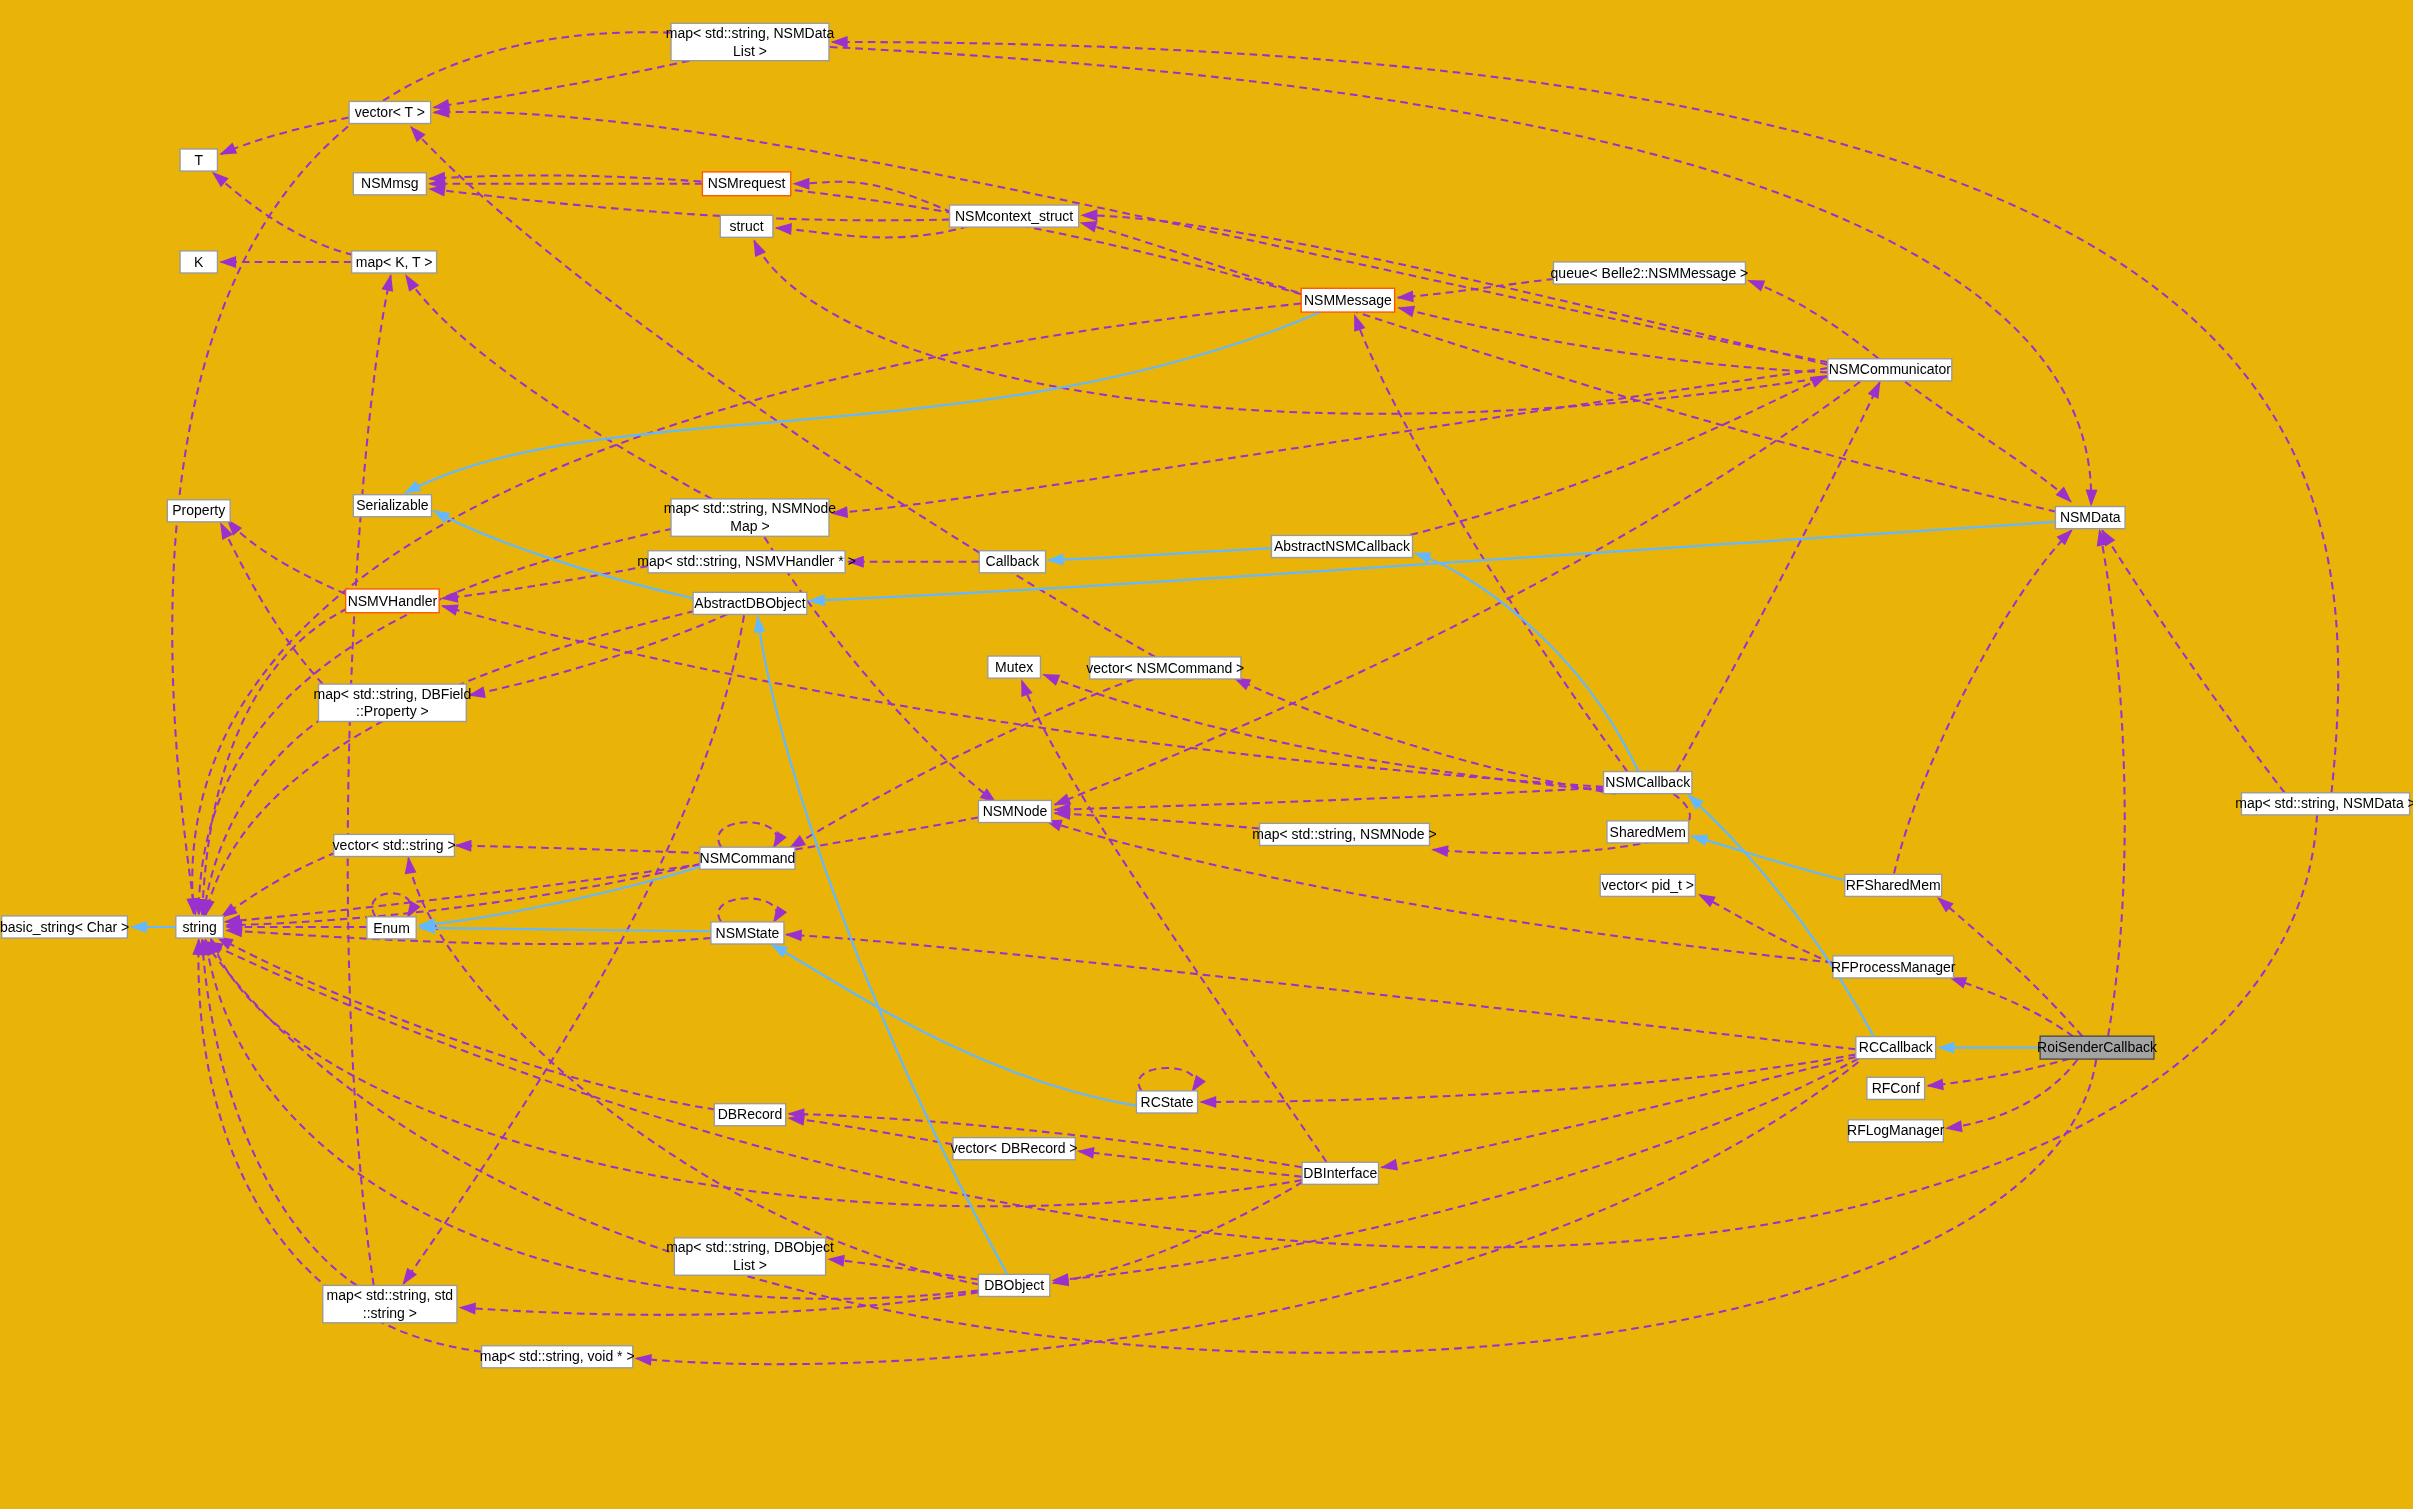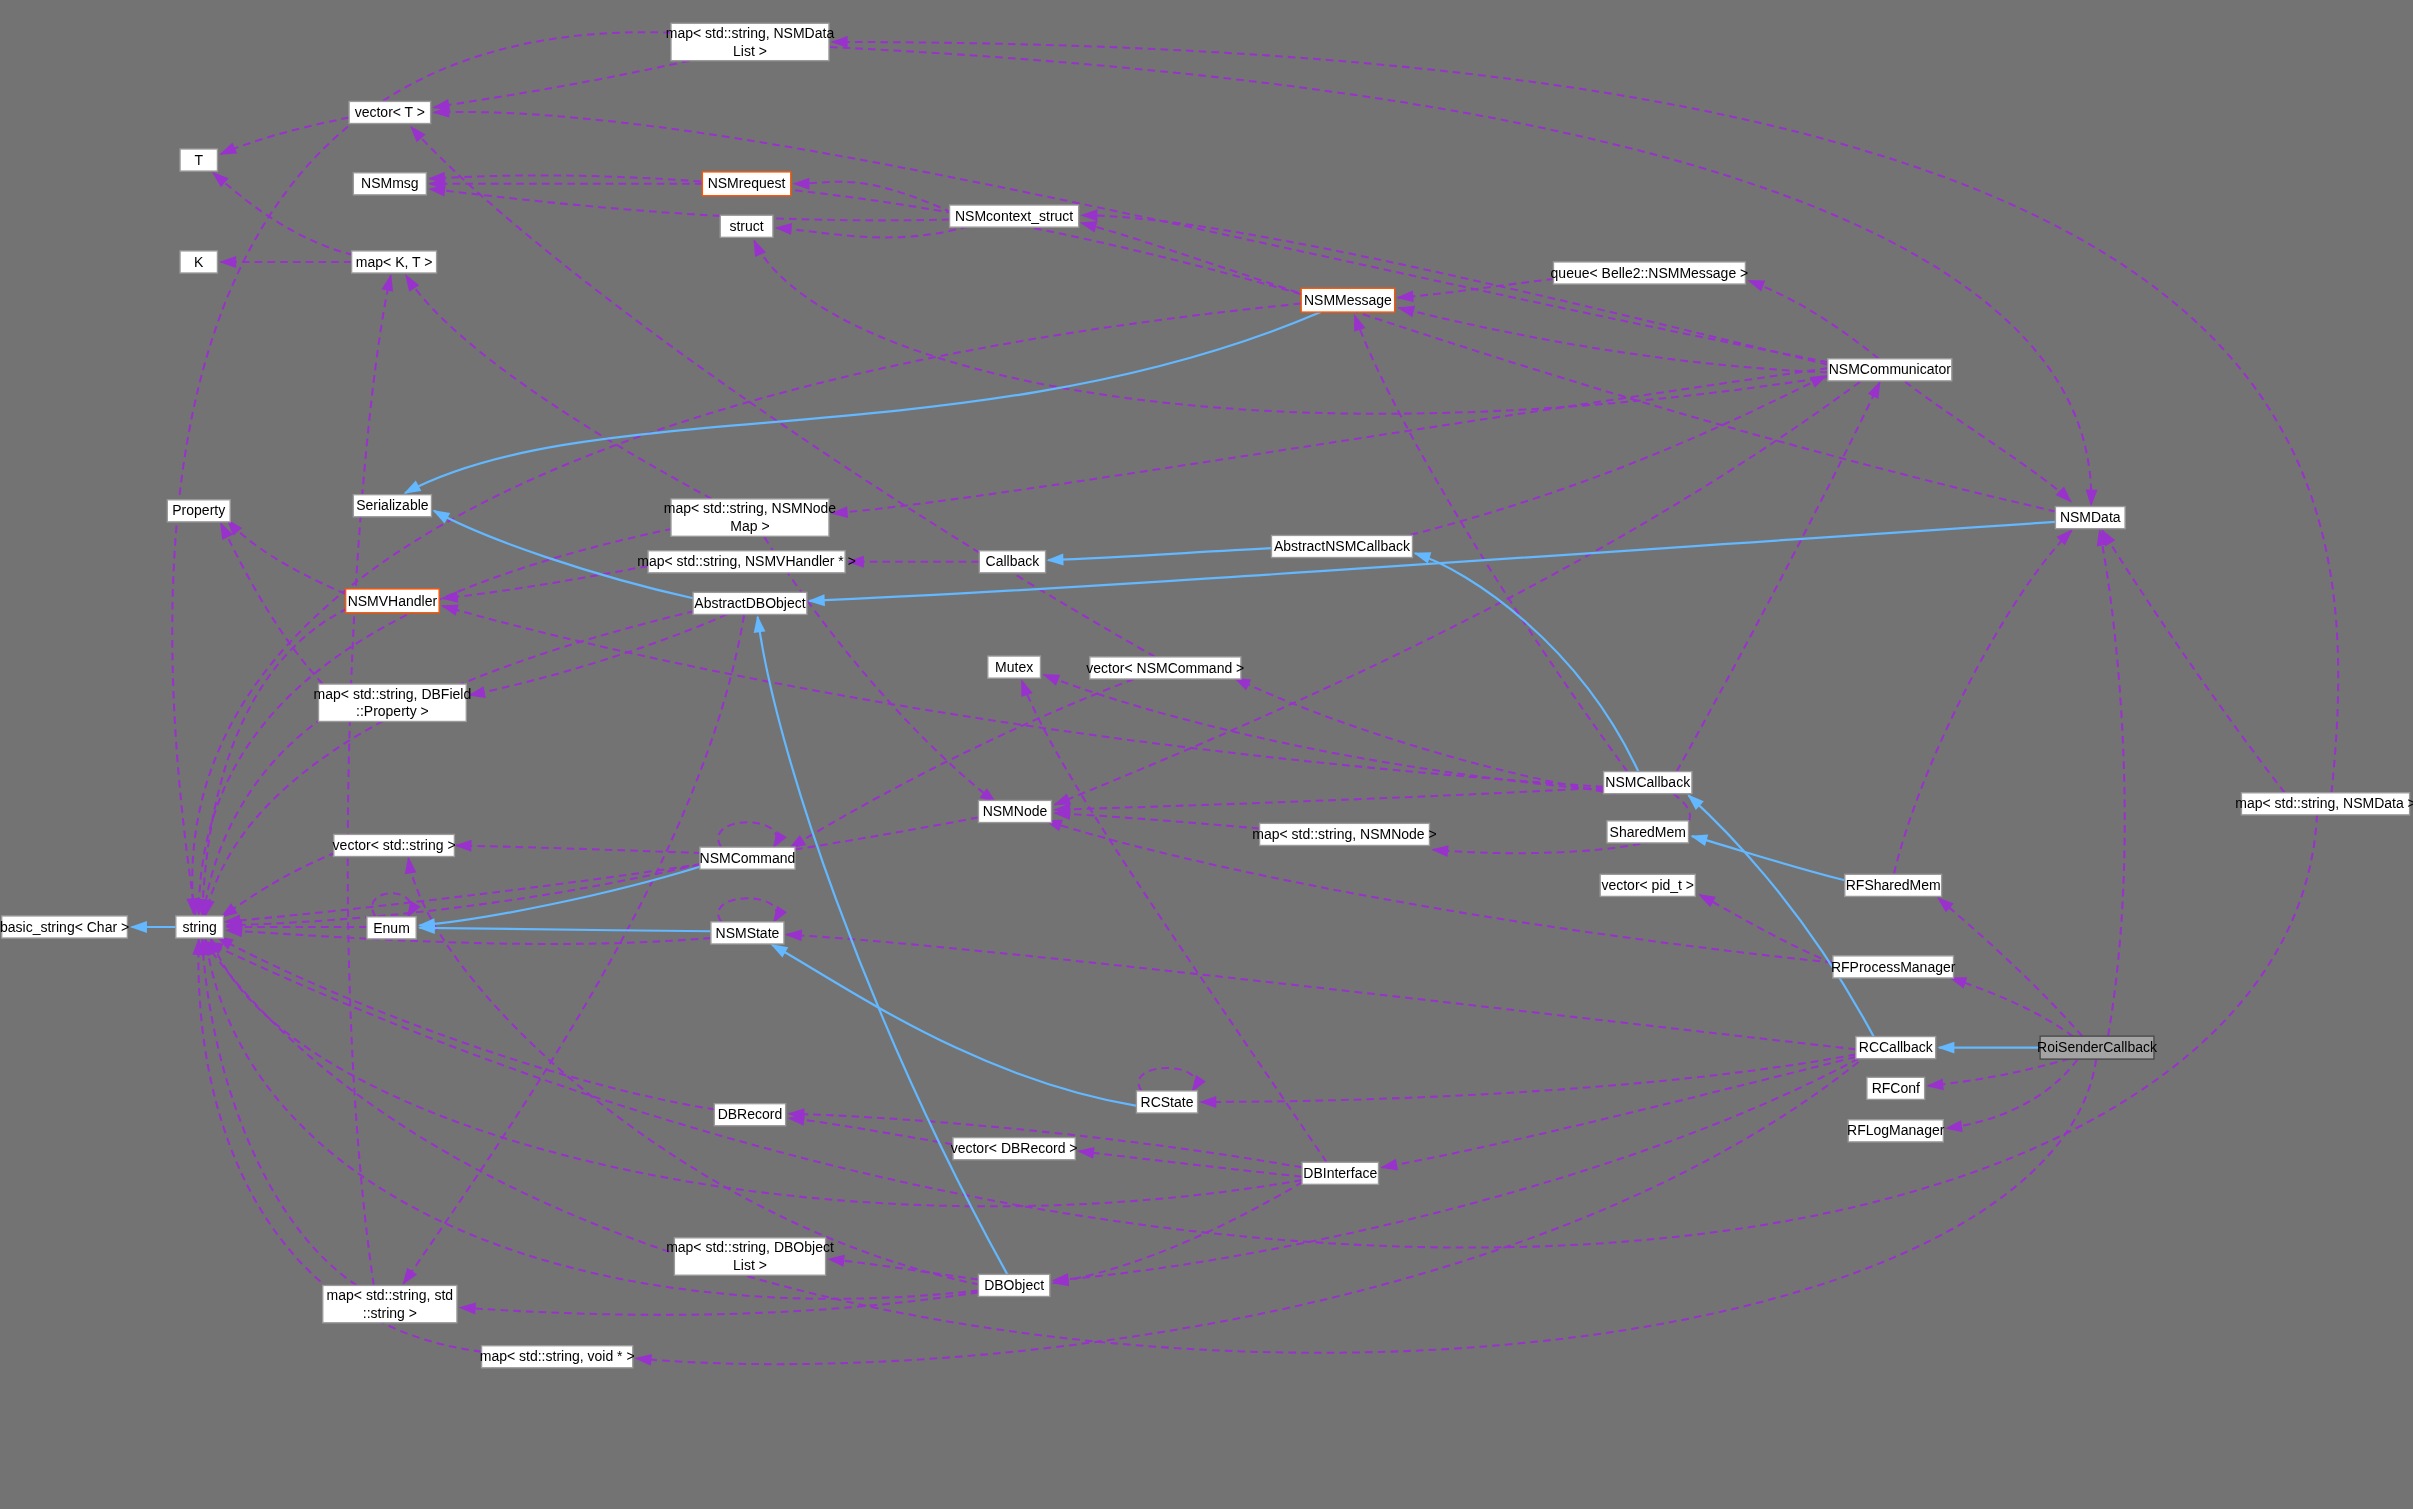--- a/index.html
+++ b/index.html
@@ -1,16 +1,16 @@
 <!DOCTYPE html>
 <html style="font-size:13.6px"><head>
 <meta charset="utf-8">
 <style>
   html,body{margin:0;padding:0;background:#000;}
-  #stage{position:relative;width:2413px;height:1510px;background:#737373;overflow:hidden;}
+  #stage{position:relative;width:2413px;height:1510px;background:#eab308;overflow:hidden;}
   svg{position:absolute;left:0;top:0;}
   .edge-dep{fill:none;stroke-dasharray:9 6;stroke-width:2.4px;}
   .edge-inh{fill:none;stroke-width:2.6px;}
   .node-rect{stroke-width:1.6px;}
   .node-label{font-family:"Liberation Sans","DejaVu Sans",sans-serif;font-size:16.5px;fill:#000;}
 </style>
 </head>
 <body>
 
 <div id="stage">

